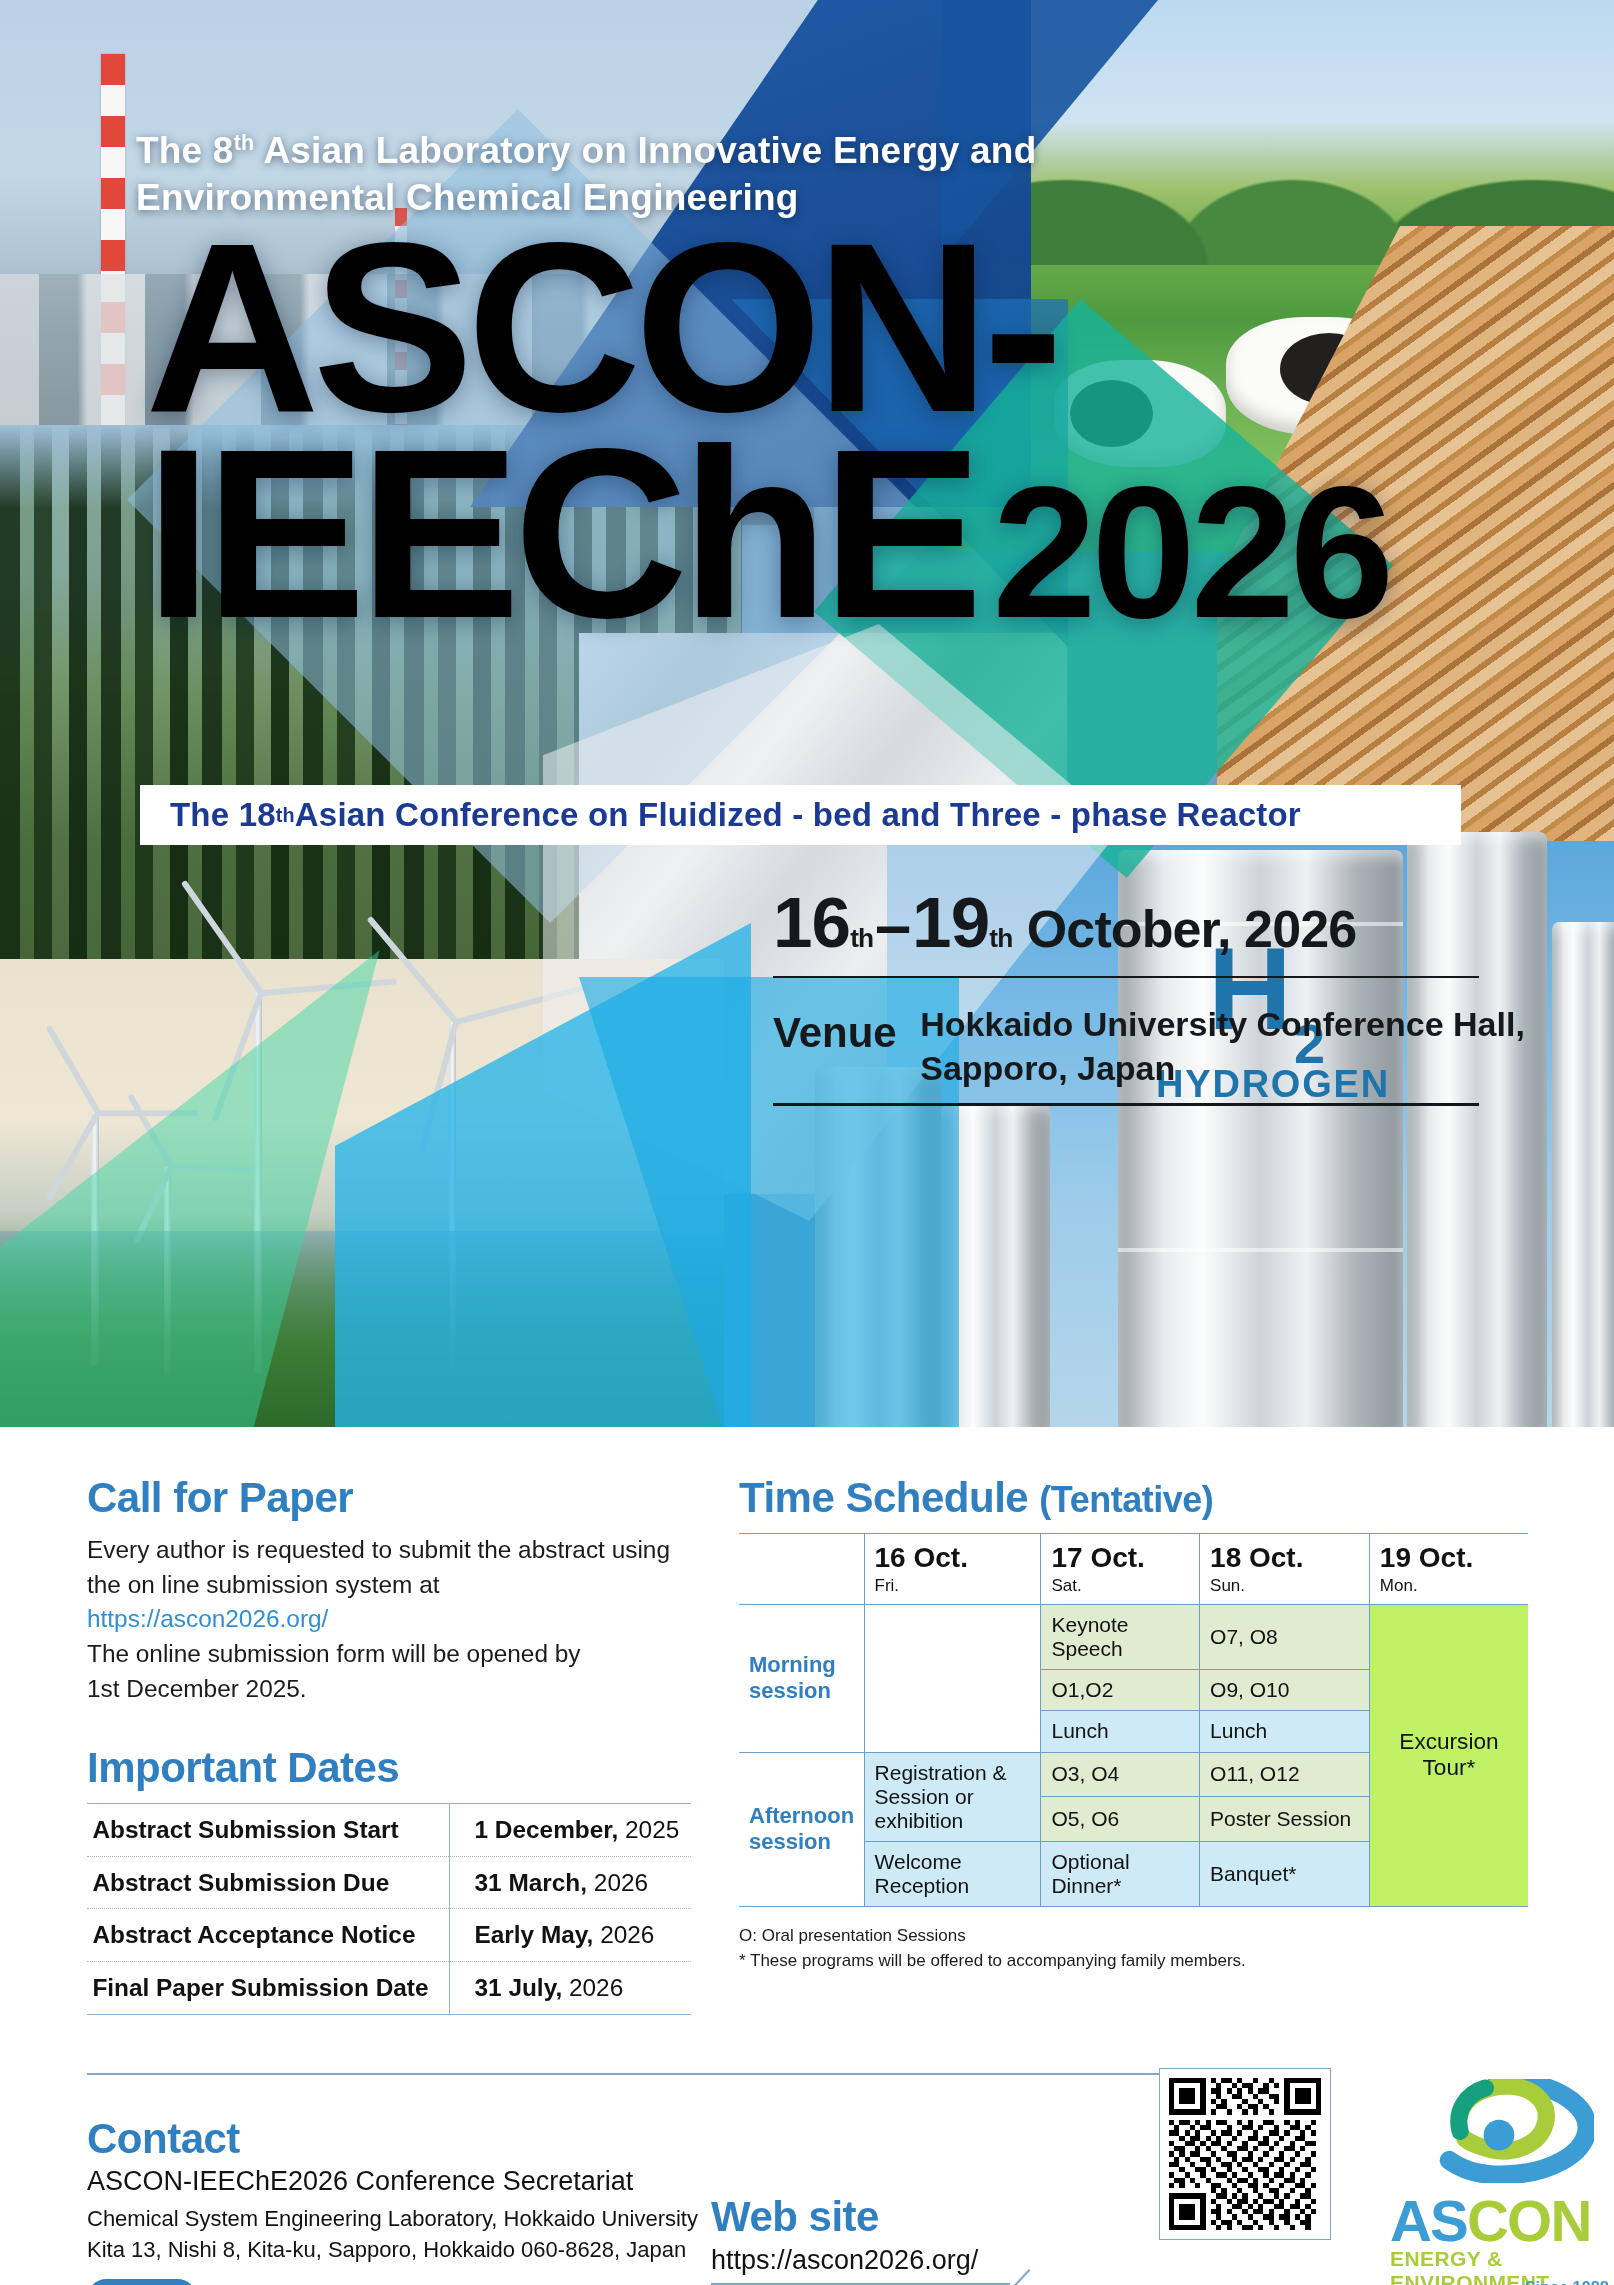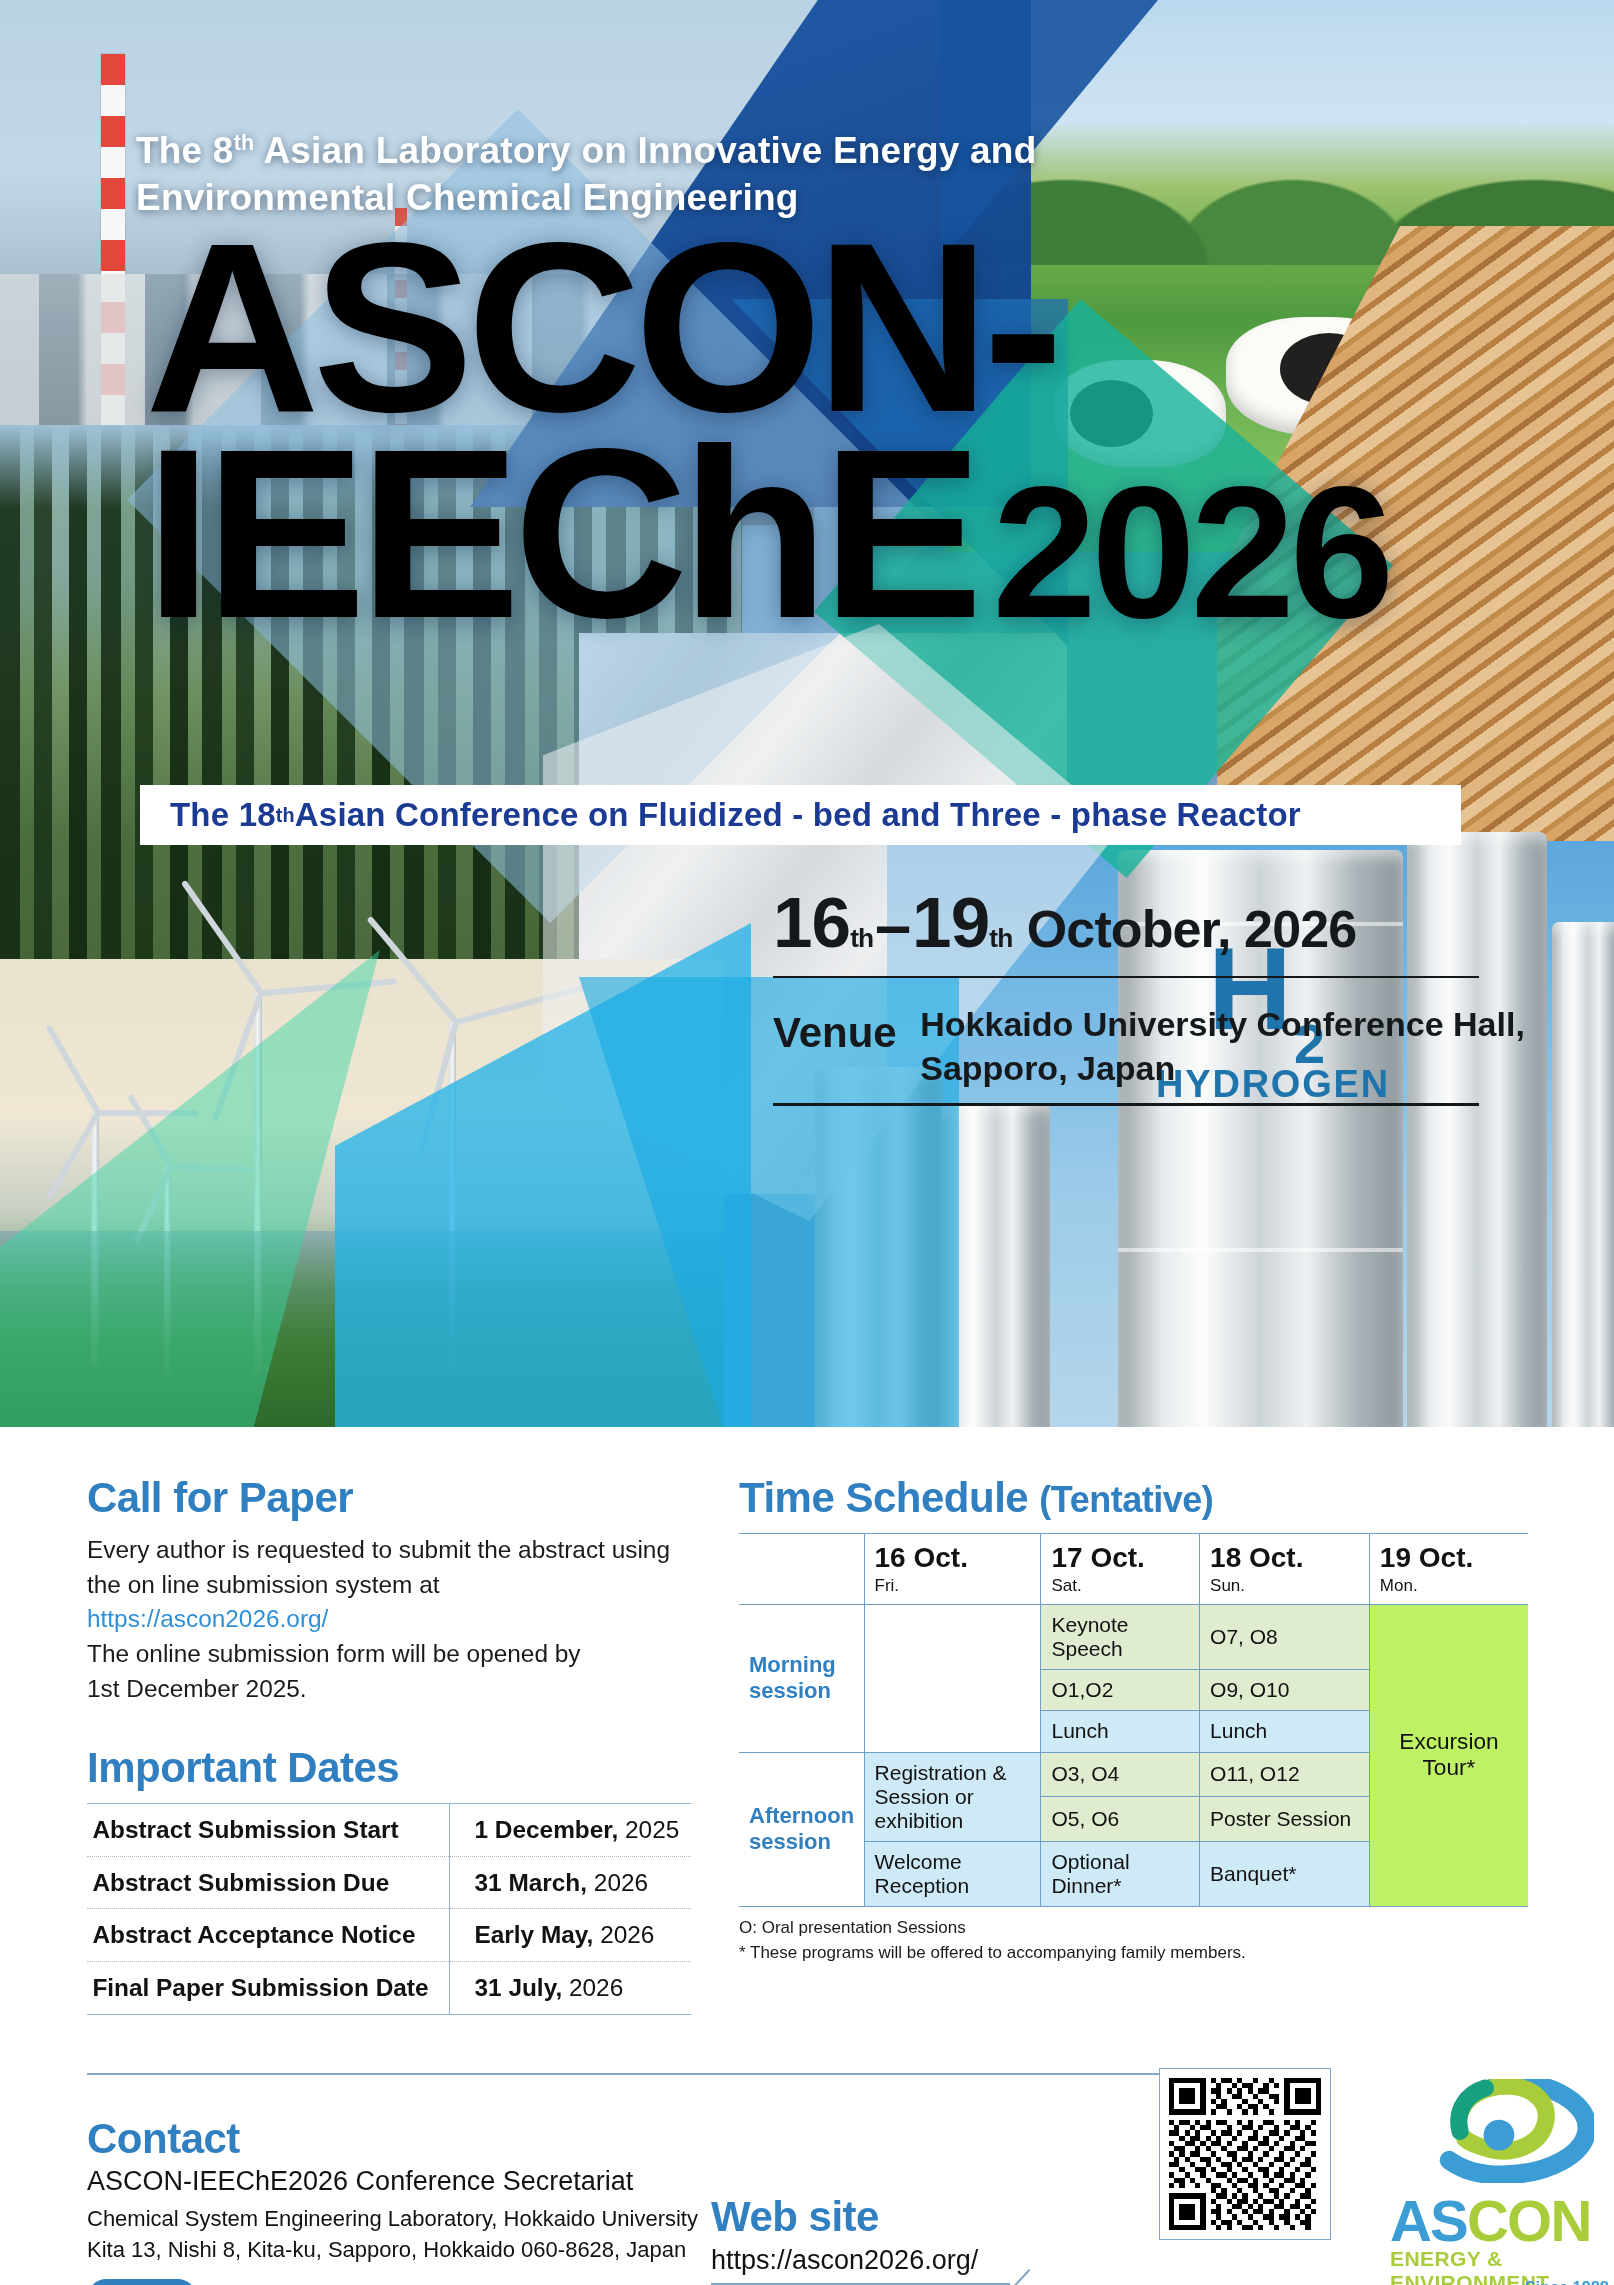--- a/index.html
+++ b/index.html
@@ -245,21 +245,21 @@
   .sched .white{ background:#fff; }
   .sched .dotted{ border-bottom:1.8px dotted #9bb9cf; }
   .sched .midrule{ border-bottom:1.8px solid #6f9fc9; }
   .sched .botrule{ border-bottom:1.8px solid #6f9fc9; }
   .sched .excur{ background:#bef264; text-align:center; font-size:22.6px; }
   .sched col.c0{ width:123px; }
   .sched col.c1{ width:174px; }
   .sched col.c2{ width:156px; }
   .sched col.c3{ width:167px; }
   .sched col.c4{ width:156px; }
-  .notes{ margin-top:9px; font-size:17px; line-height:1.45; color:#1b1b1b; }
+  .notes{ margin-top:17px; font-size:17px; line-height:1.45; color:#1b1b1b; }
 
   .divider{ position:absolute; left:87px; top:646px; width:1167px; height:1.8px;
             background:#7fa8cb; }
 
   .footer{ position:absolute; left:87px; top:688px; width:1447px;
            display:flex; }
   .fcontact{ width:624px; }
   .fcontact h2{ margin-bottom:3px; }
   .fline1{ font-size:27px; color:#121212; margin-bottom:7.2px; }
   .fline2{ font-size:22px; color:#121212; line-height:1.38; }

